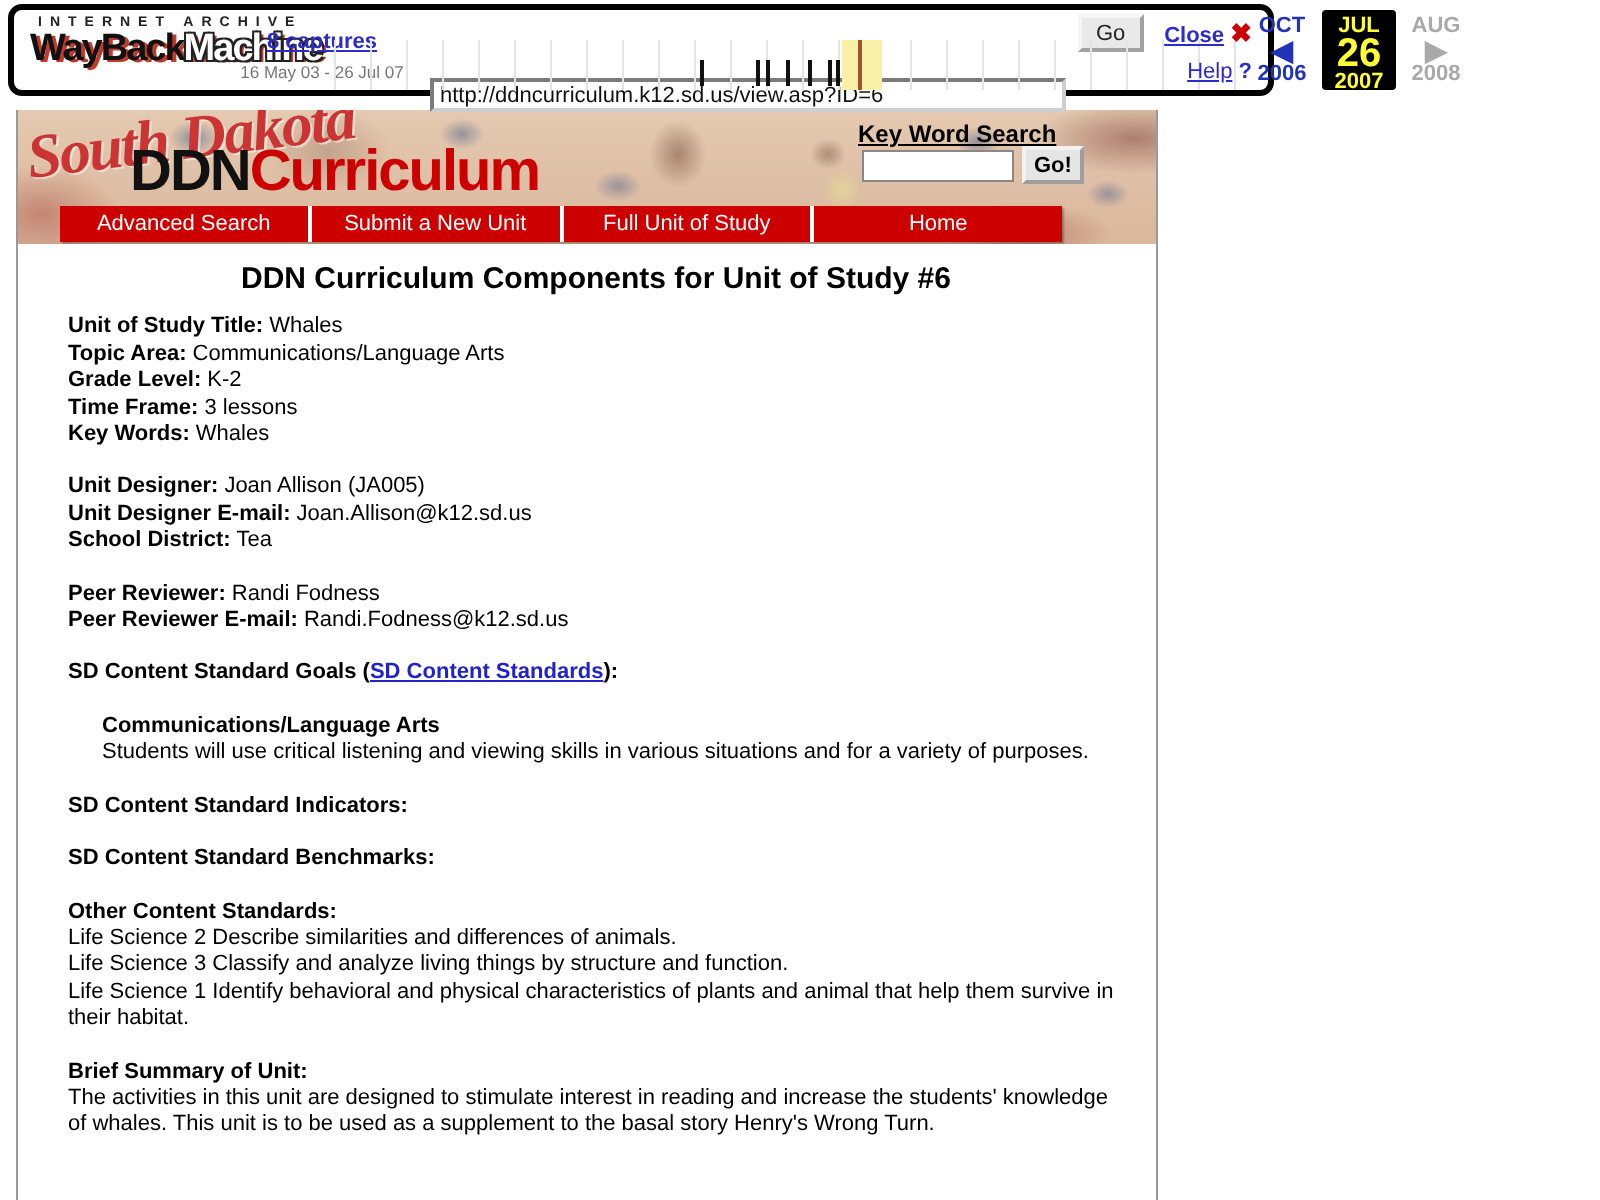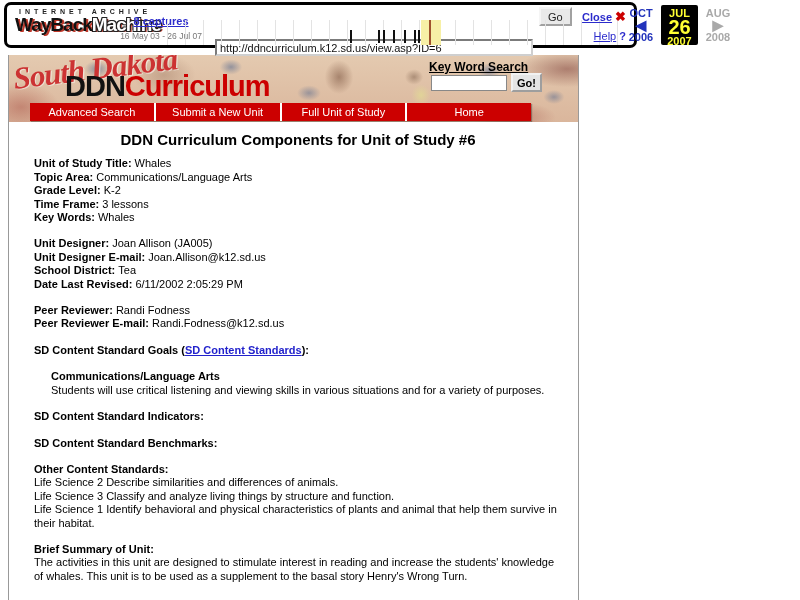--- a/index.html
+++ b/index.html
@@ -166,21 +166,20 @@
       <div class="row"><b>Topic Area:</b><span>Communications/Language Arts</span></div>
       <div class="row"><b>Grade Level:</b><span>K-2</span></div>
       <div class="row"><b>Time Frame:</b><span>3 lessons</span></div>
       <div class="row"><b>Key Words:</b><span>Whales</span></div>
     </div>
 
     <div class="blk">
       <div class="row"><b>Unit Designer:</b><span>Joan Allison (JA005)</span></div>
       <div class="row"><b>Unit Designer E-mail:</b><span>Joan.Allison@k12.sd.us</span></div>
       <div class="row"><b>School District:</b><span>Tea</span></div>
-      <div class="row"><b>Date Last Revised:</b><span>6/11/2002 2:05:29 PM</span></div>
     </div>
 
     <div class="blk">
       <div class="row"><b>Peer Reviewer:</b><span>Randi Fodness</span></div>
       <div class="row"><b>Peer Reviewer E-mail:</b><span>Randi.Fodness@k12.sd.us</span></div>
     </div>
 
     <div class="blk">
       <b>SD Content Standard Goals (</b><a class="inlink">SD Content Standards</a><b>):</b>
     </div>

